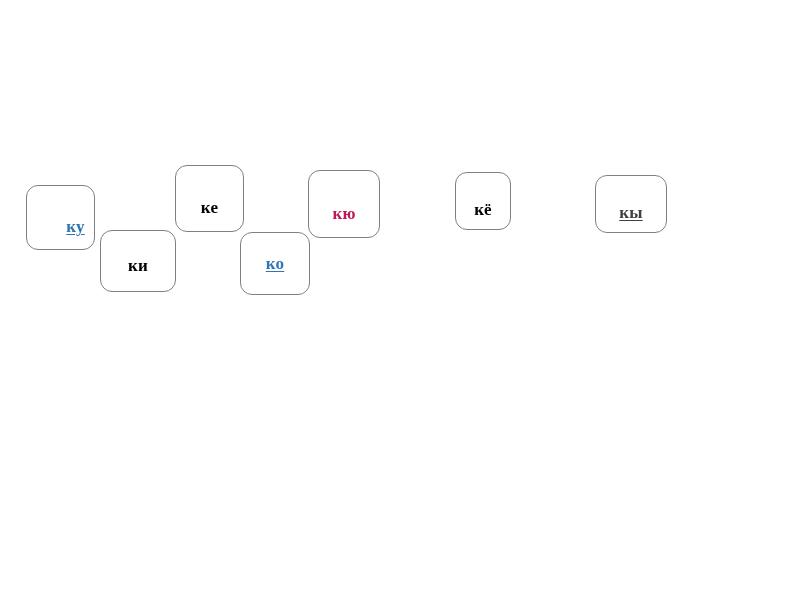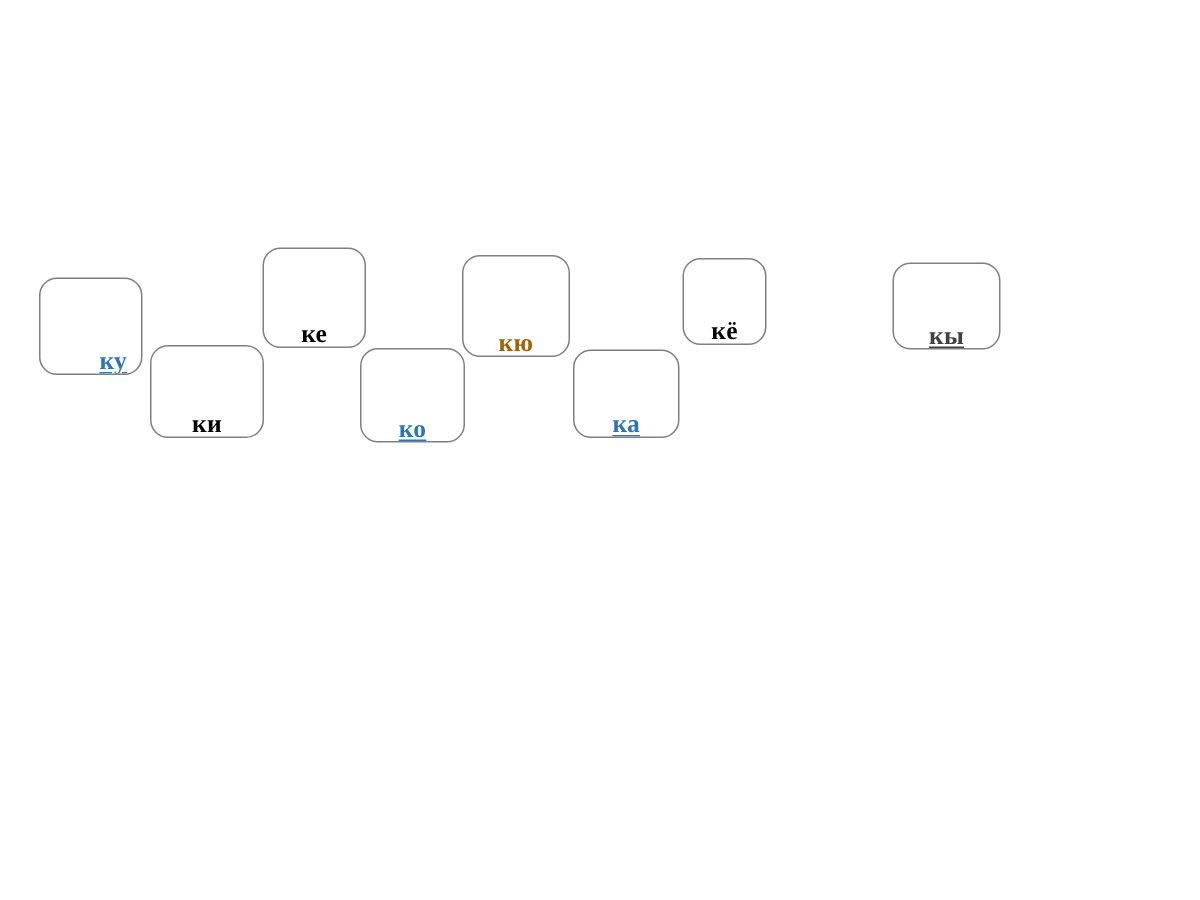--- a/index.html
+++ b/index.html
@@ -22,21 +22,21 @@
   }
 
   .syllable-box {
     position: absolute;
     box-sizing: border-box;
     background: #ffffff;
     border: 1.4px solid #808080;
     border-radius: 12px;
     display: flex;
     justify-content: center;
-    align-items: flex-end;
+    align-items: center;
     overflow: hidden;
   }
 
   .syllable-label {
     font-family: "Liberation Serif", serif;
     font-weight: bold;
     font-size: 17px;
     line-height: 1;
     letter-spacing: 0.2px;
     white-space: nowrap;
@@ -60,24 +60,21 @@
     <div class="syllable-box" style="left: 100px; top: 230px; width: 76px; height: 62px; border-color: rgb(128, 128, 128);">
       <span class="syllable-label" style="margin-top: 9px; color: rgb(0, 0, 0);">ки</span>
     </div>
     <div class="syllable-box" style="left: 175px; top: 165px; width: 69px; height: 67px; border-color: rgb(128, 128, 128);">
       <span class="syllable-label" style="margin-top: 17px; color: rgb(0, 0, 0);">ке</span>
     </div>
     <div class="syllable-box" style="left: 240px; top: 232px; width: 70px; height: 63px; border-color: rgb(128, 128, 128);">
       <span class="syllable-label link" style="color: rgb(46, 117, 182);">ко</span>
     </div>
     <div class="syllable-box" style="left: 308px; top: 170px; width: 72px; height: 68px; border-color: rgb(128, 128, 128);">
-      <span class="syllable-label" style="margin-top: 18px; color: #a16207;">кю</span>
-    </div>
-    <div class="syllable-box" style="left: 382px; top: 233px; width: 71px; height: 59px; border-color: rgb(128, 128, 128);">
-      <span class="syllable-label link" style="margin-top: 17px; color: rgb(46, 117, 182);">ка</span>
+      <span class="syllable-label" style="margin-top: 18px; color: #be185d;">кю</span>
     </div>
     <div class="syllable-box" style="left: 455px; top: 172px; width: 56px; height: 58px; border-color: rgb(128, 128, 128);">
       <span class="syllable-label" style="margin-top: 16px; color: rgb(0, 0, 0);">кё</span>
     </div>
     <div class="syllable-box" style="left: 595px; top: 175px; width: 72px; height: 58px; border-color: rgb(128, 128, 128);">
       <span class="syllable-label link" style="margin-top: 16px; color: #404040;">кы</span>
     </div>
   </div>
 
 </body></html>

